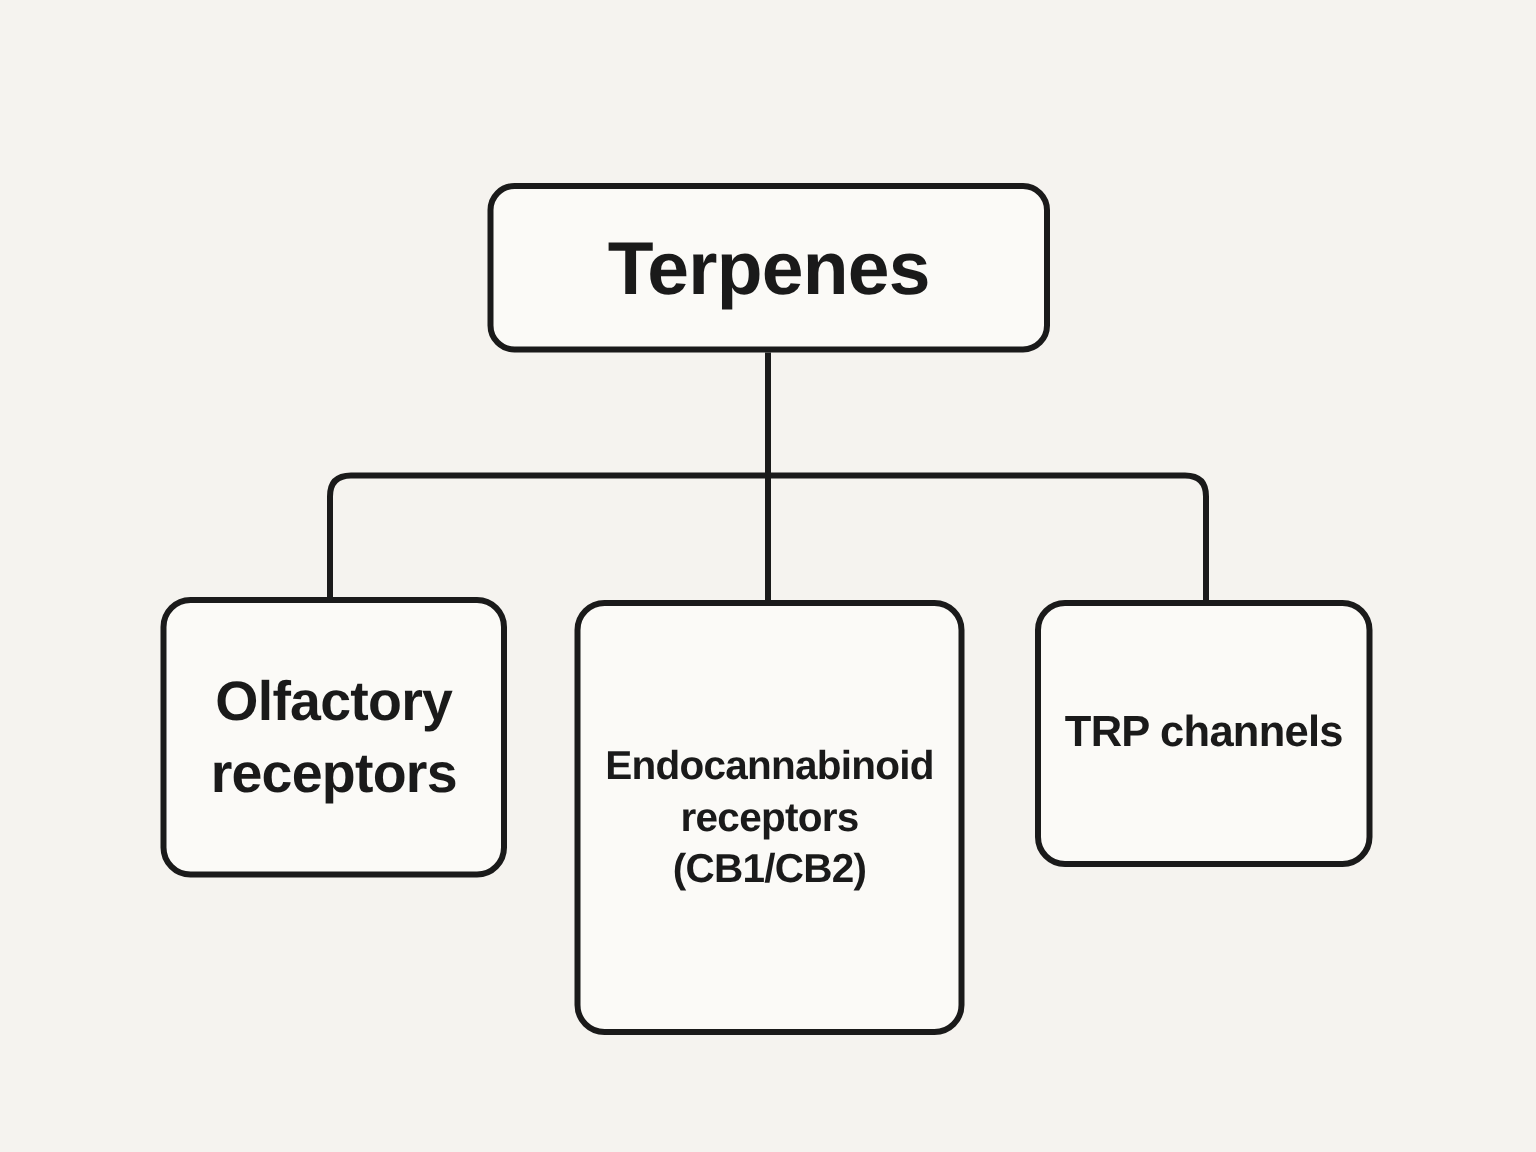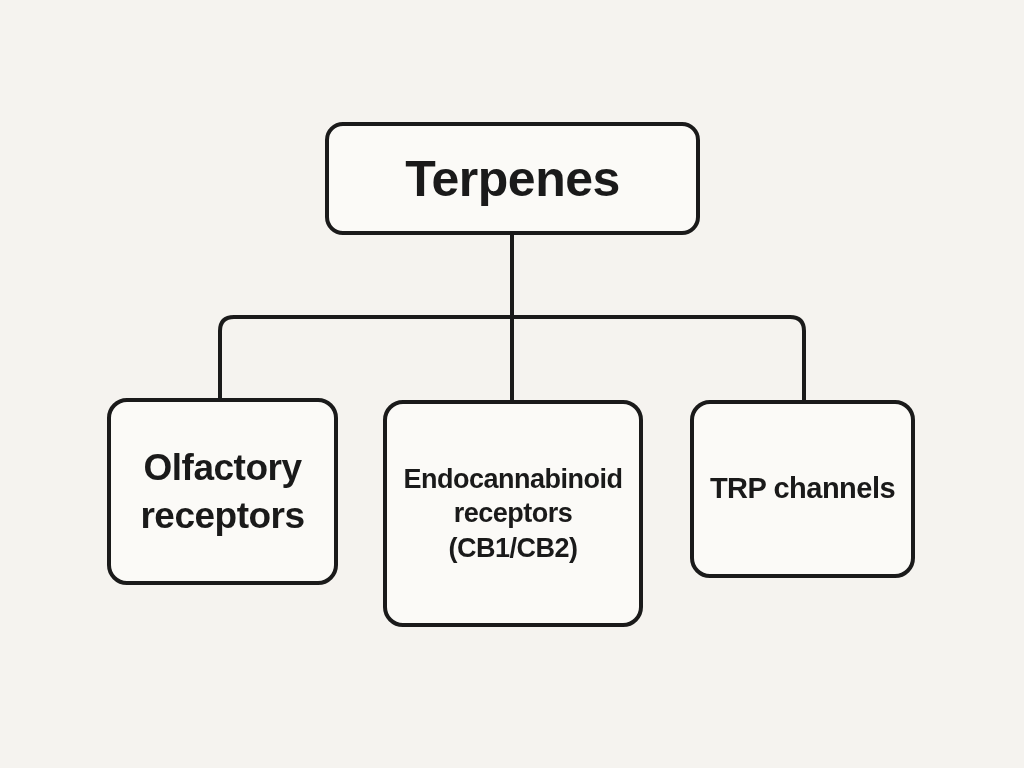--- a/index.html
+++ b/index.html
@@ -59,21 +59,21 @@
     top: 398px;
     width: 231px;
     height: 187px;
     border-radius: 20px;
     font-size: 37px;
   }
   #node-endocannabinoid {
     left: 383px;
     top: 400px;
     width: 260px;
-    height: 227px;
+    height: 290px;
     border-radius: 20px;
     font-size: 27px;
   }
   #node-trp {
     left: 690px;
     top: 400px;
     width: 225px;
     height: 178px;
     border-radius: 20px;
     font-size: 29px;

